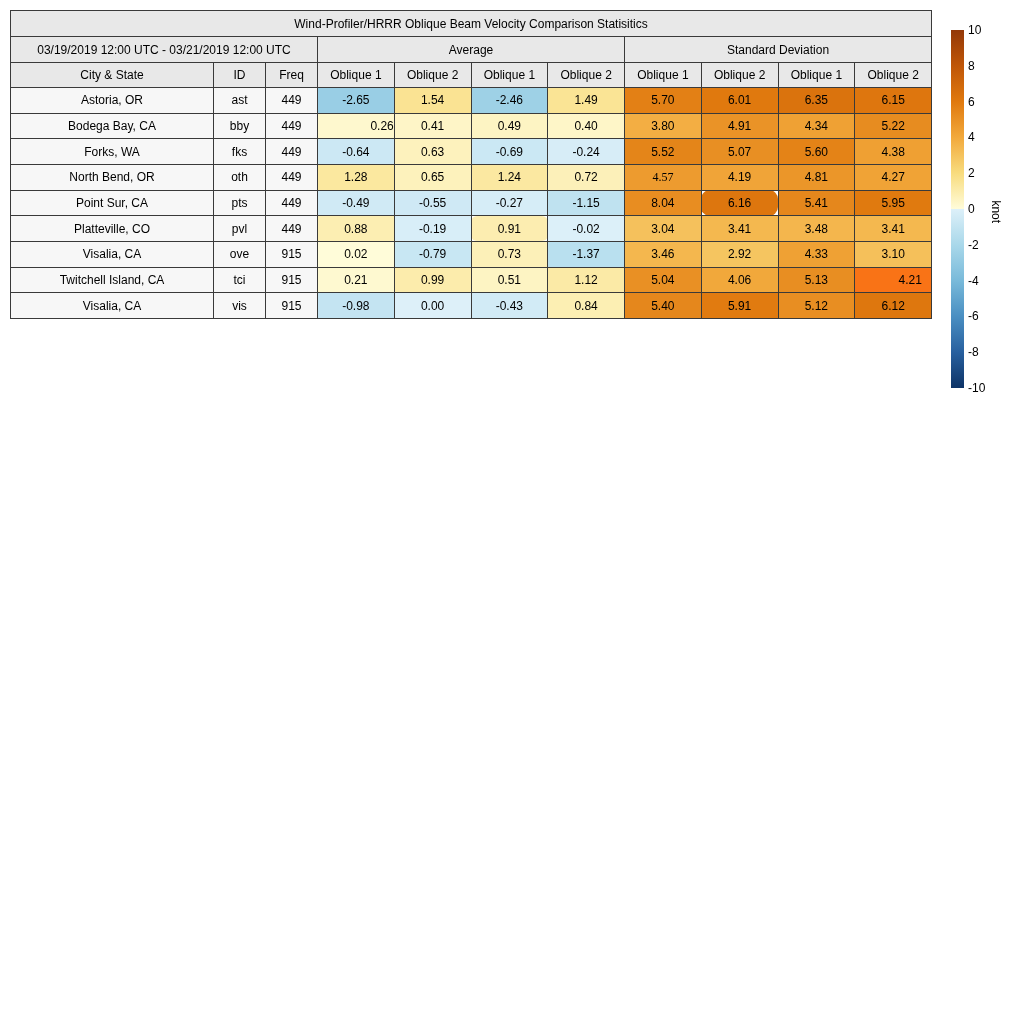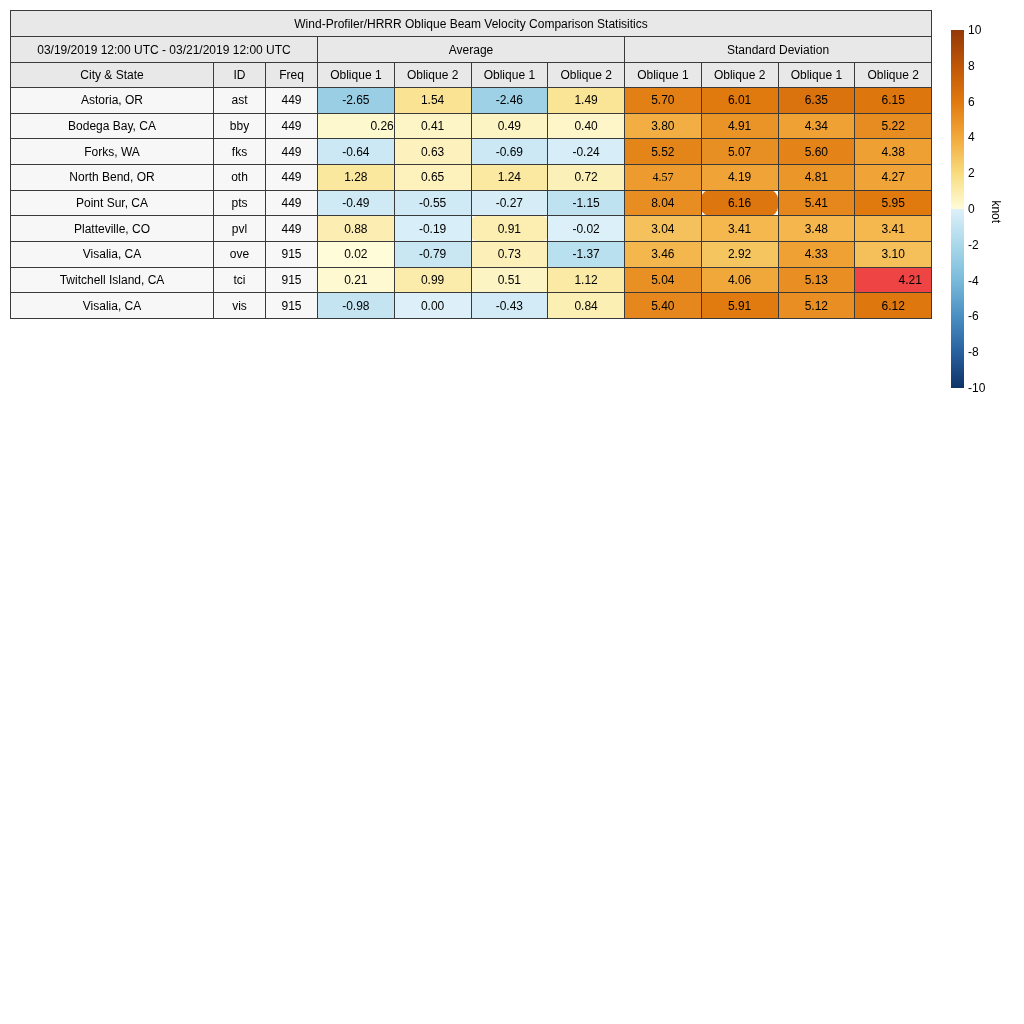--- a/index.html
+++ b/index.html
@@ -191,21 +191,21 @@
             <td class="labelcell">Twitchell Island, CA</td>
             <td class="labelcell">tci</td>
             <td class="labelcell">915</td>
             <td style="background: rgb(254, 249, 208);">0.21</td>
             <td style="background: rgb(252, 236, 172);">0.99</td>
             <td style="background: rgb(253, 244, 195);">0.51</td>
             <td style="background: rgb(251, 234, 166);">1.12</td>
             <td style="background: rgb(233, 144, 36); text-align: center;">5.04</td>
             <td style="background: rgb(241, 168, 59);">4.06</td>
             <td style="background: rgb(232, 142, 34);">5.13</td>
-            <td style="background: #ef4444; padding-left: 34px;">4.21</td>
+            <td style="background: #f97316; padding-left: 34px;">4.21</td>
           </tr>
           <tr>
             <td class="labelcell">Visalia, CA</td>
             <td class="labelcell">vis</td>
             <td class="labelcell">915</td>
             <td style="background: rgb(196, 228, 242);">-0.98</td>
             <td style="background: rgb(221, 240, 249);">0.00</td>
             <td style="background: rgb(210, 235, 246);">-0.43</td>
             <td style="background: rgb(252, 239, 179);">0.84</td>
             <td style="background: rgb(229, 135, 28);">5.40</td>

